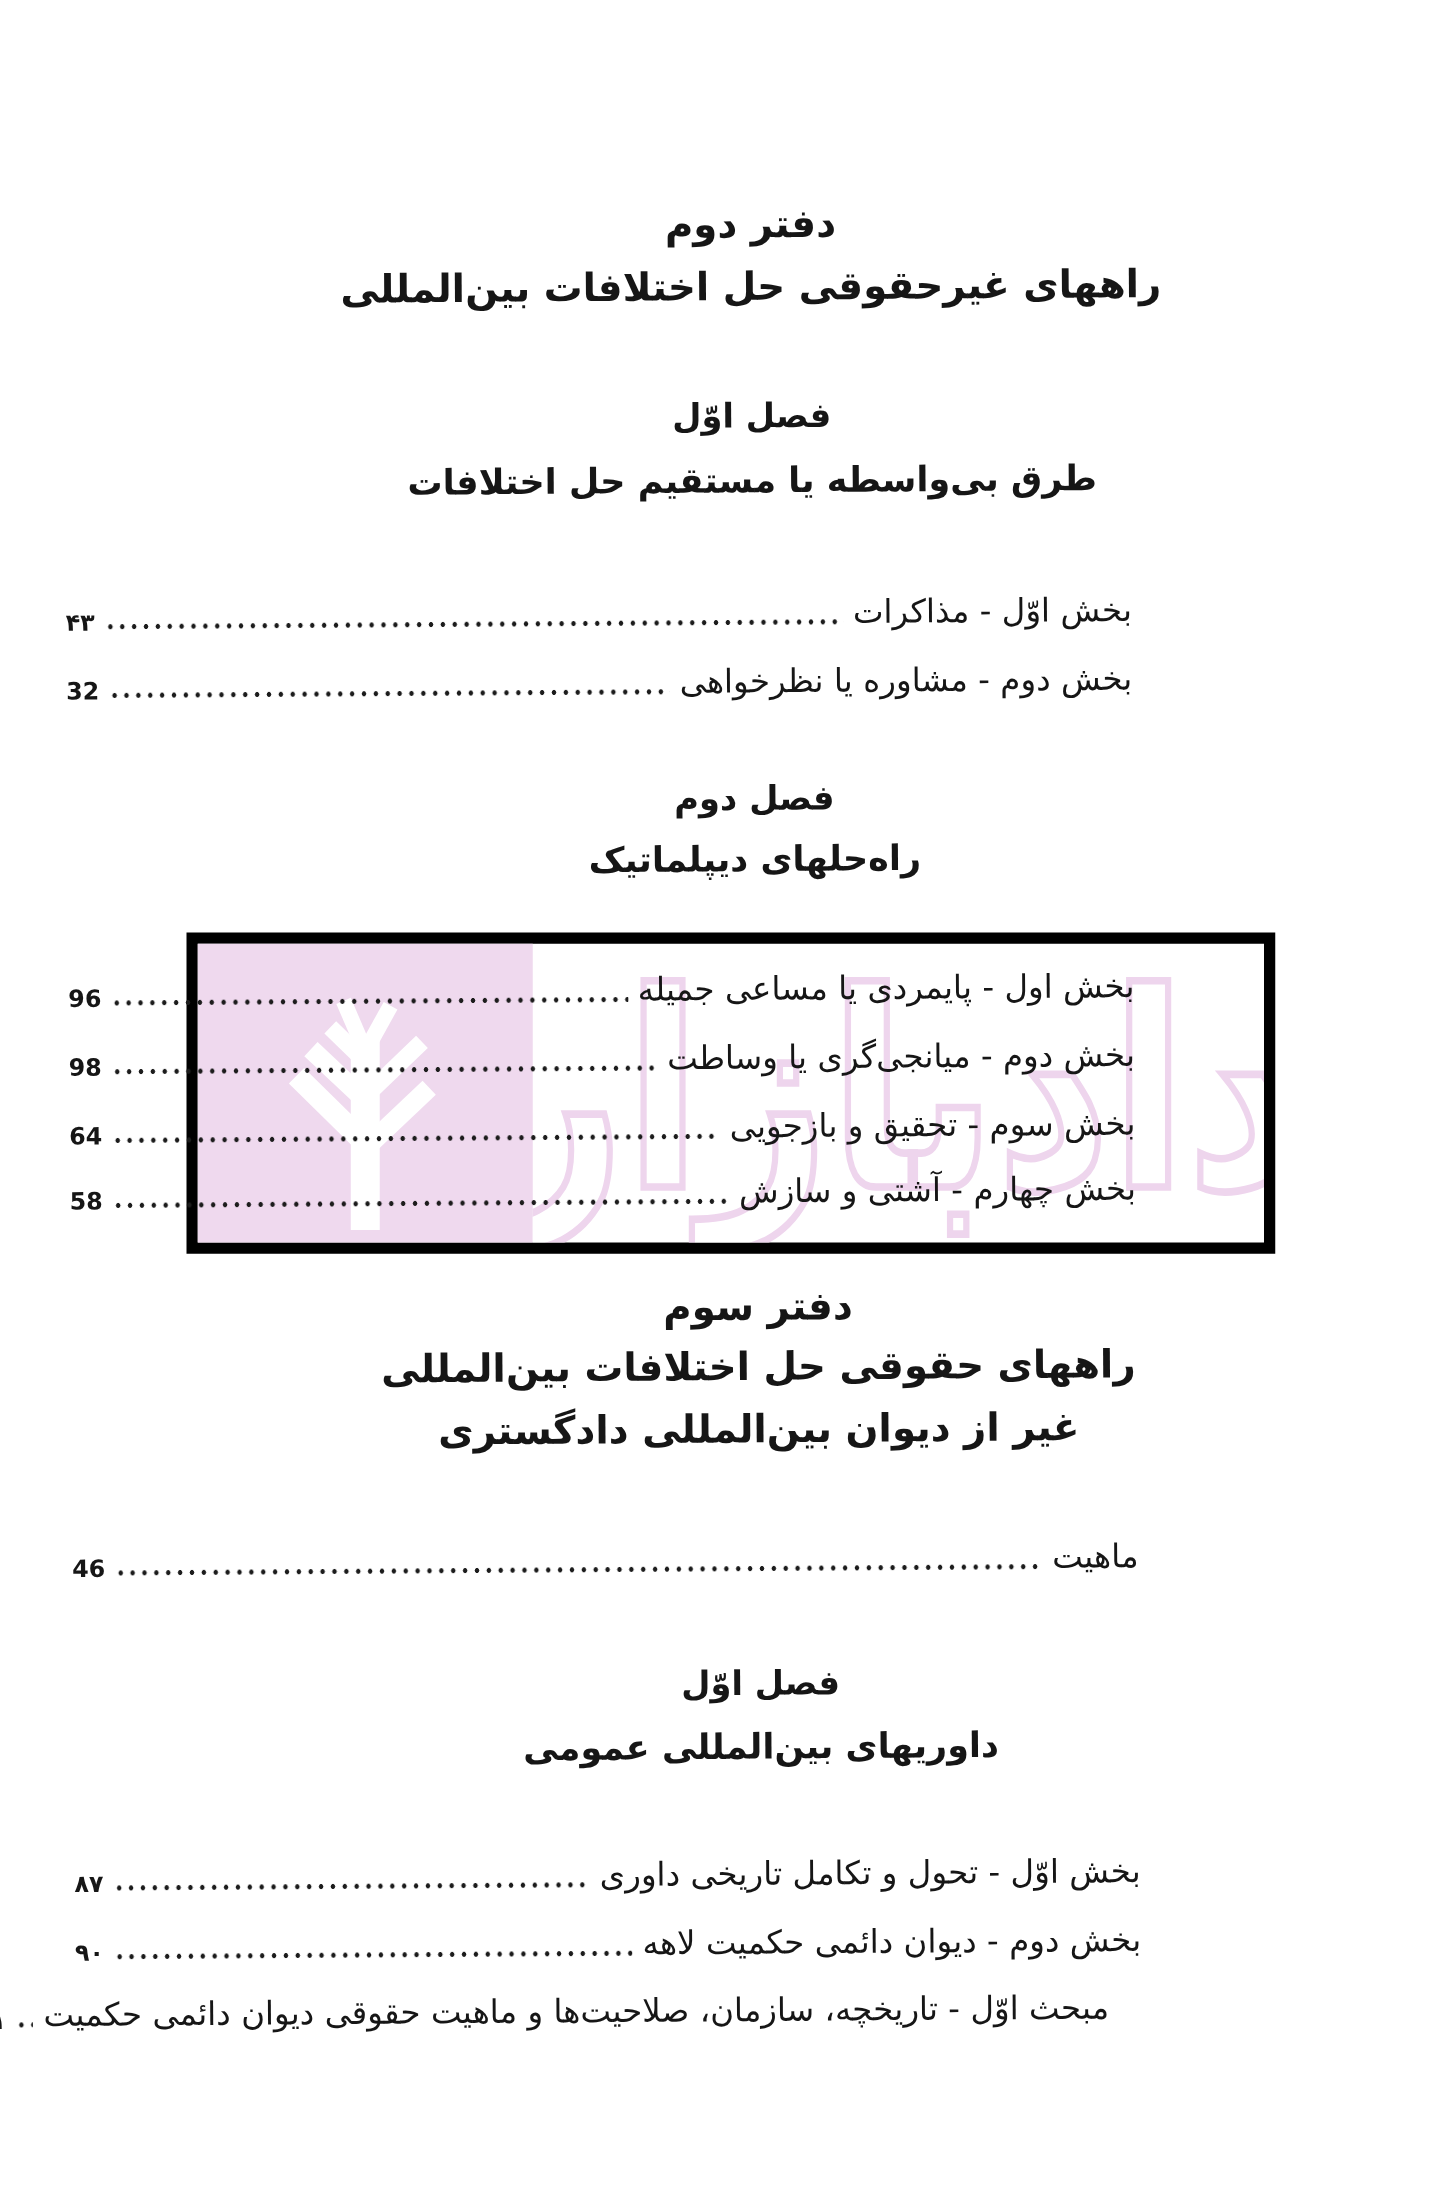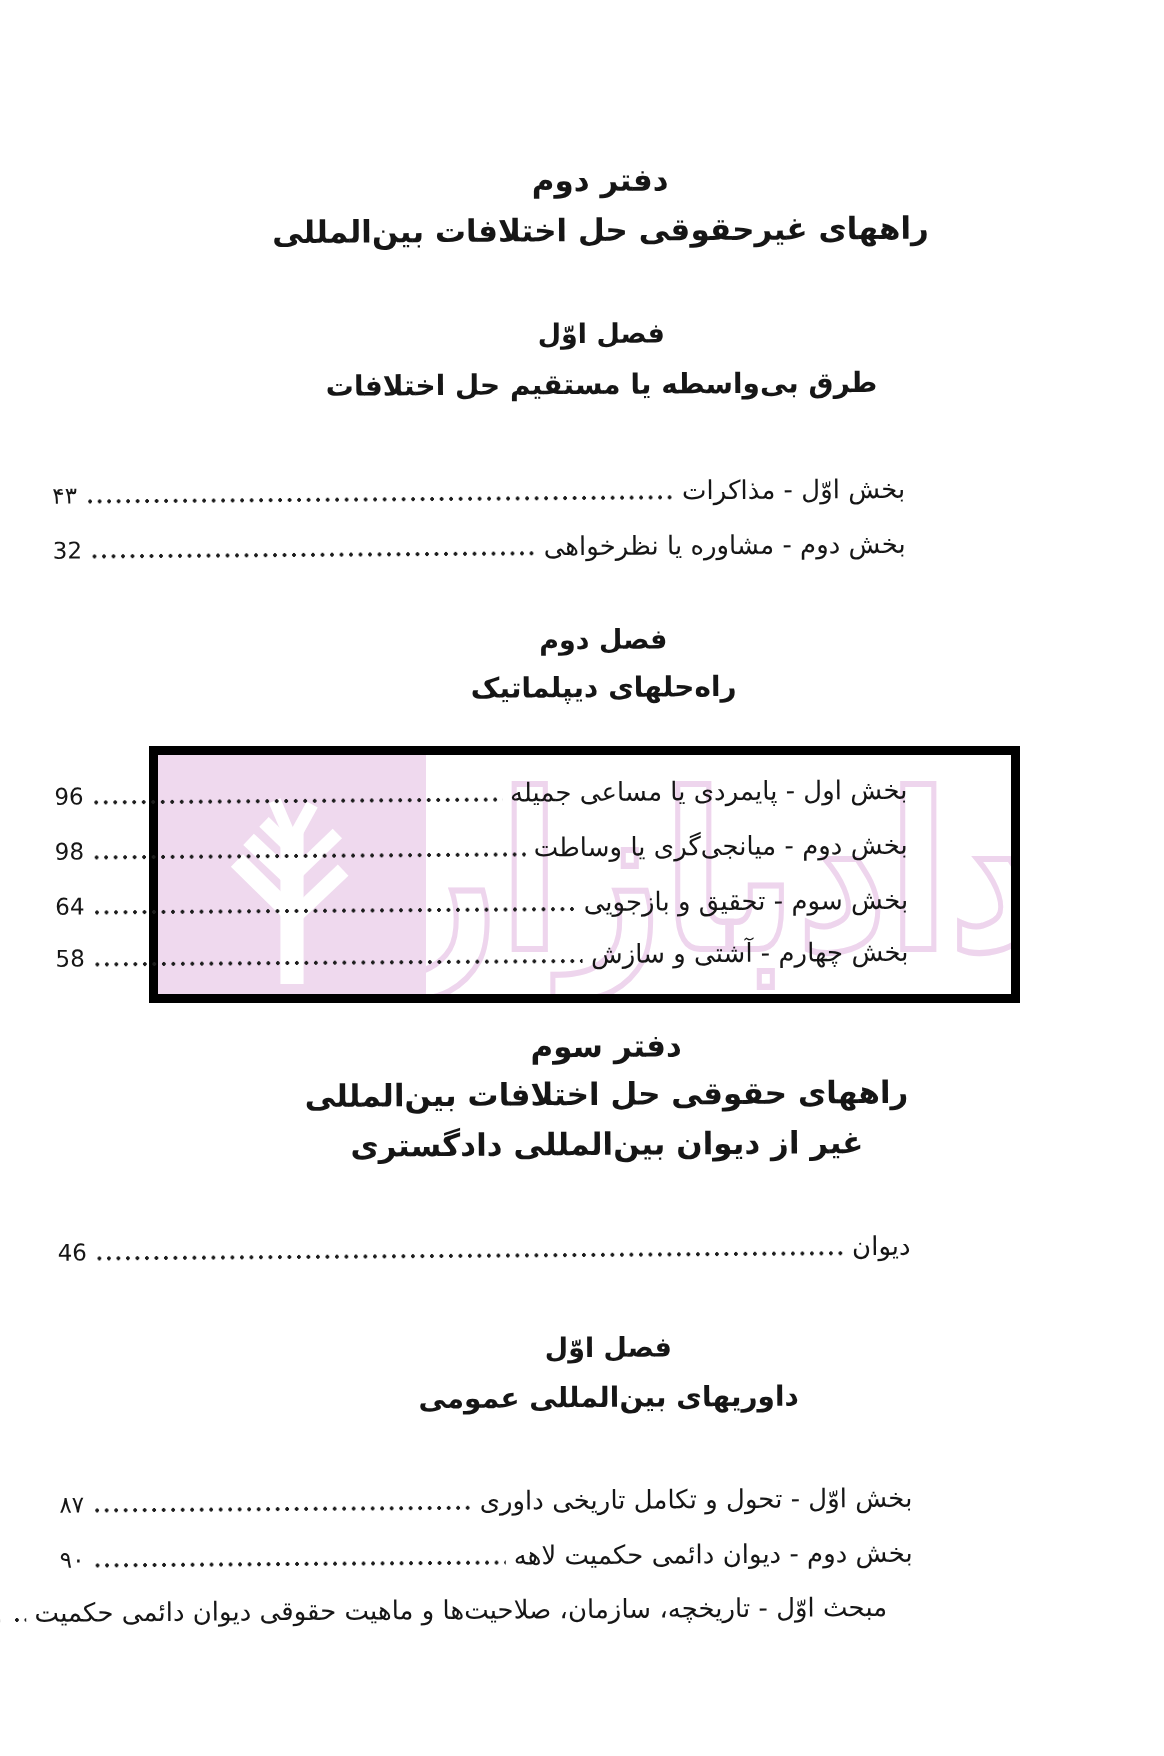--- a/index.html
+++ b/index.html
@@ -58,21 +58,21 @@
   }
   .h-book{font-size:31px;font-weight:bold;}
   .h-chap-label{font-size:27px;font-weight:bold;}
   .h-chap-title{font-size:28px;font-weight:bold;}
   .entry{
     position:absolute;left:55px;width:853px;height:40px;
     display:flex;direction:rtl;align-items:flex-end;
     white-space:nowrap;
   }
   .entry .lbl{font-size:26px;line-height:1.25;}
-  .entry .num{font-size:23px;line-height:1.28;}
+  .entry .num{font-size:19px;line-height:1.28;font-weight:bold;}
   .leader{
     flex:1 1 auto;
     height:4px;
     margin:0 8px 7px 8px;
     background-image:radial-gradient(circle, #1c1c1c 1.7px, rgba(0,0,0,0) 2.1px);
     background-size:9.5px 4px;
     background-position:left center;
     background-repeat:repeat-x;
     min-width:14px;
   }
@@ -144,21 +144,21 @@
       <span class="lbl">بخش چهارم - آشتی و سازش</span>
       <span class="leader"></span>
       <span class="num">58</span>
     </div>
 
     <div class="hrow h-book" style="top:1028px">دفتر سوم</div>
     <div class="hrow h-book" style="top:1076px">راههای حقوقی حل اختلافات بین‌المللی</div>
     <div class="hrow h-book" style="top:1126px">غیر از دیوان بین‌المللی دادگستری</div>
 
     <div class="entry" style="top:1224px">
-      <span class="lbl">دیوان</span>
+      <span class="lbl">ماهیت</span>
       <span class="leader"></span>
       <span class="num">46</span>
     </div>
 
     <div class="hrow h-chap-label" style="top:1332px">فصل اوّل</div>
     <div class="hrow h-chap-title" style="top:1381px">داوریهای بین‌المللی عمومی</div>
 
     <div class="entry" style="top:1476px">
       <span class="lbl">بخش اوّل - تحول و تکامل تاریخی داوری</span>
       <span class="leader"></span>

